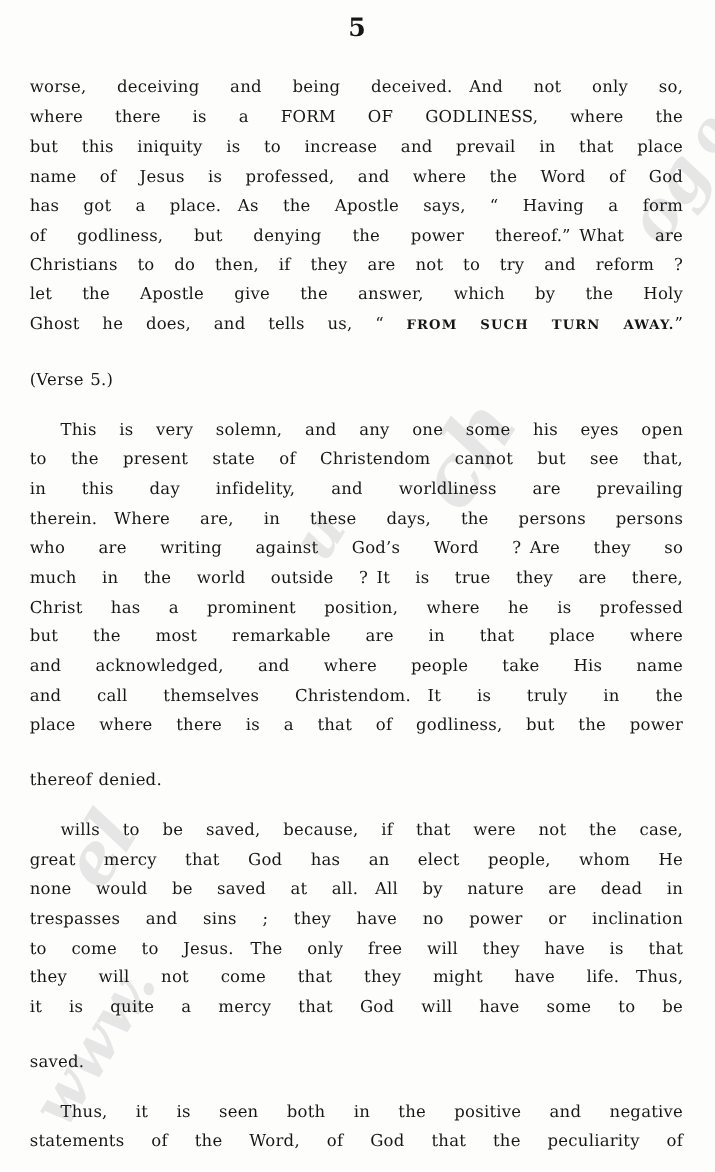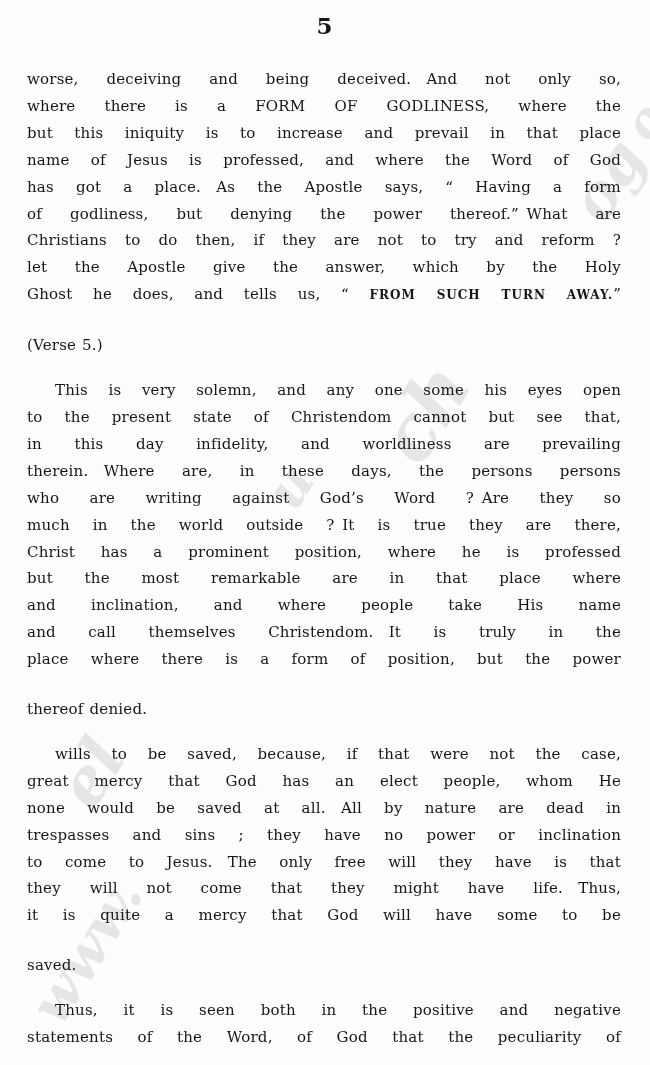--- a/index.html
+++ b/index.html
@@ -103,23 +103,23 @@
       </div>
       <div class="para indent">
         <div class="line">This is very solemn, and any one some his eyes open</div>
         <div class="line">to the present state of Christendom cannot but see that,</div>
         <div class="line">in this day infidelity, and worldliness are prevailing</div>
         <div class="line">therein. Where are, in these days, the persons persons</div>
         <div class="line">who are writing against God’s Word ? Are they so</div>
         <div class="line">much in the world outside ? It is true they are there,</div>
         <div class="line">Christ has a prominent position, where he is professed</div>
         <div class="line">but the most remarkable are in that place where</div>
-        <div class="line">and inclination, and where people take His name</div>
+        <div class="line">and acknowledged, and where people take His name</div>
         <div class="line">and call themselves Christendom. It is truly in the</div>
-        <div class="line">place where there is a form of position, but the power</div>
+        <div class="line">place where there is a that of godliness, but the power</div>
         <div class="line last">thereof denied.</div>
       </div>
       <div class="para indent">
         <div class="line">wills to be saved, because, if that were not the case,</div>
         <div class="line">great mercy that God has an elect people, whom He</div>
         <div class="line">none would be saved at all. All by nature are dead in</div>
         <div class="line">trespasses and sins ; they have no power or inclination</div>
         <div class="line">to come to Jesus. The only free will they have is that</div>
         <div class="line"><span>they </span><span class="seg-i">will not</span><span> come that they might have life. Thus,</span></div>
         <div class="line">it is quite a mercy that God will have some to be</div>

